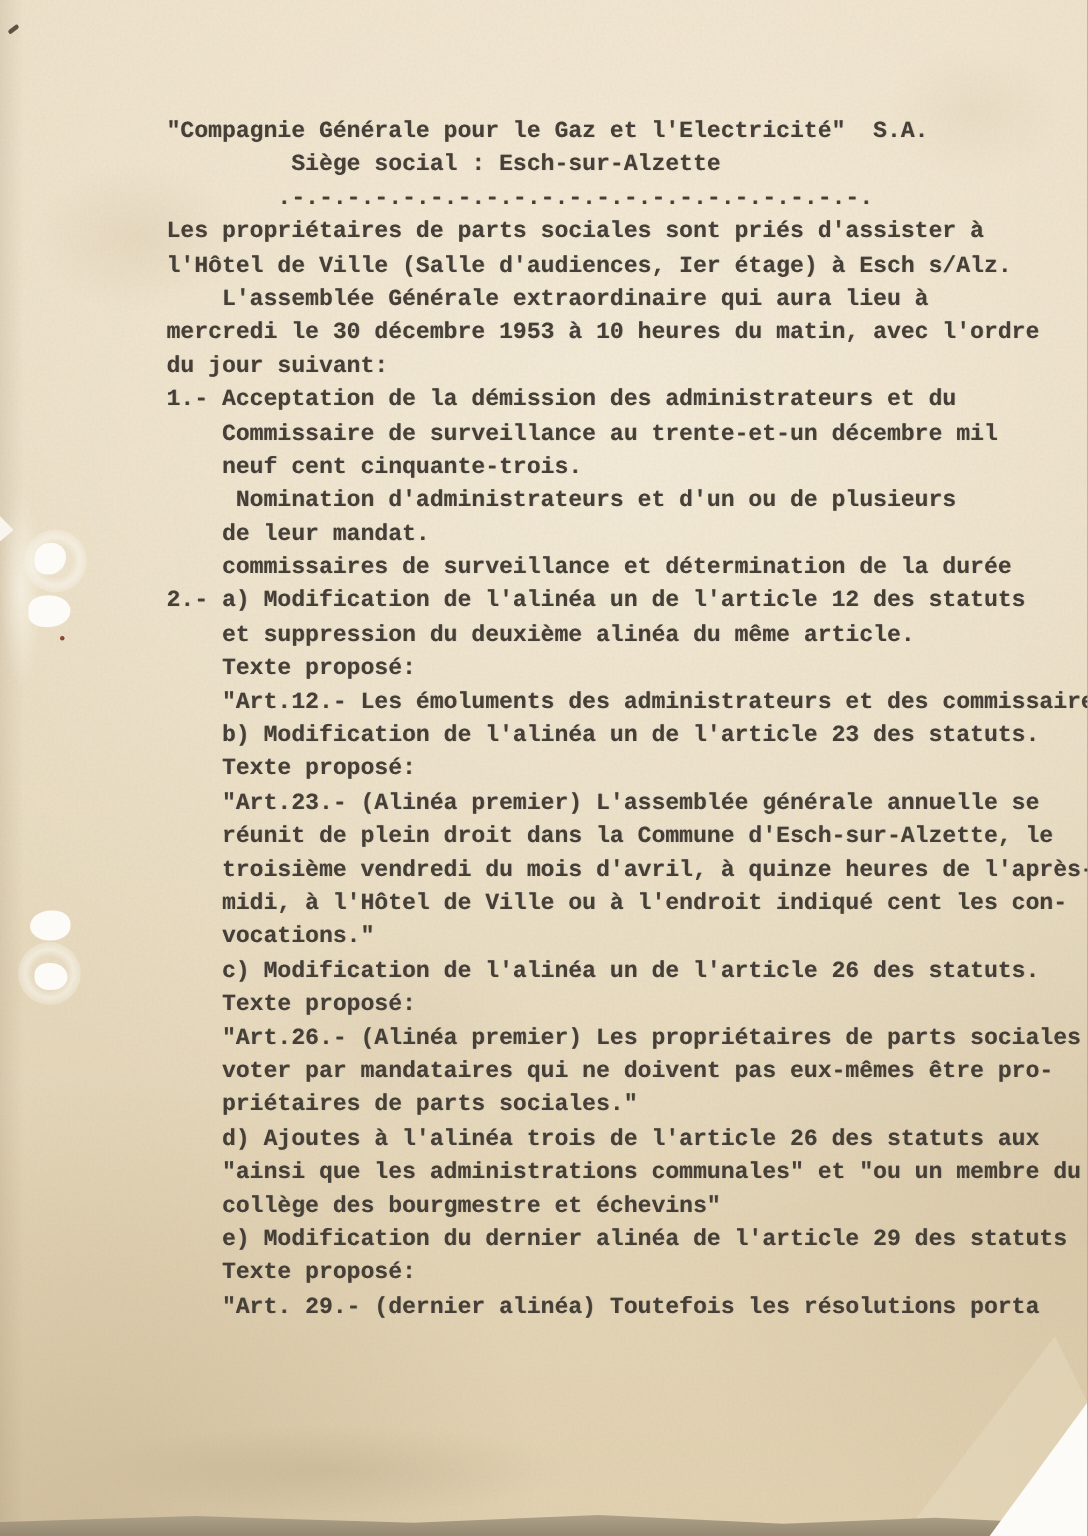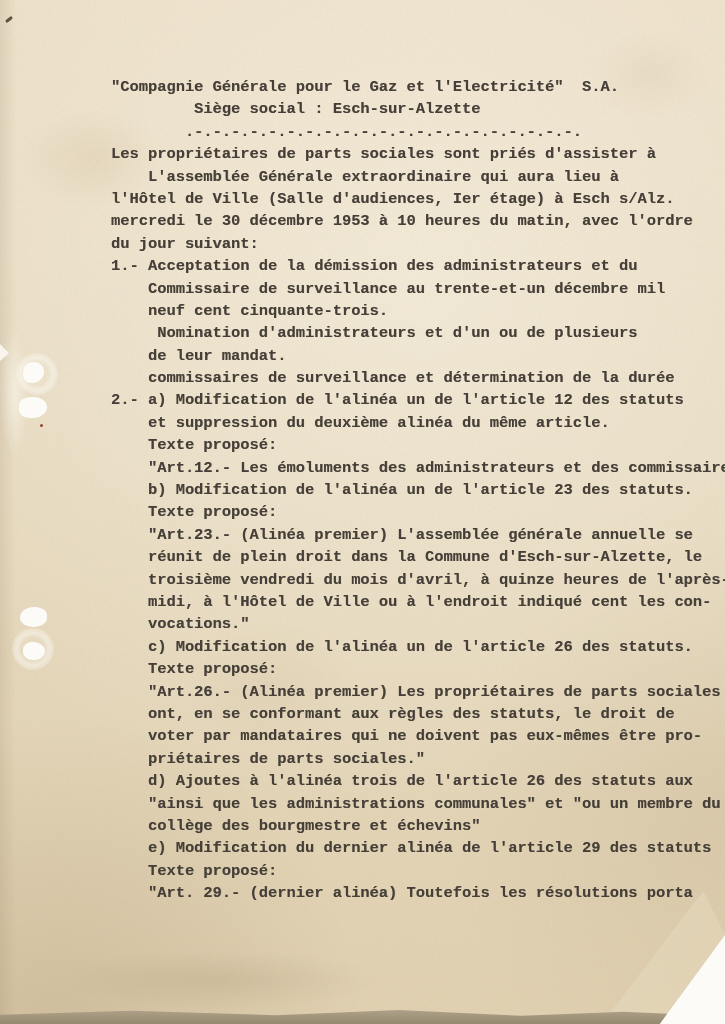--- a/index.html
+++ b/index.html
@@ -90,22 +90,22 @@
 
   <div class="speck-dark"></div>
   <div class="speck-red"></div>
   <div class="edge-notch"></div>
 
   <div class="textblock">
       <div class="tline">"Compagnie Générale pour le Gaz et l'Electricité"  S.A.</div>
       <div class="tline">         Siège social : Esch-sur-Alzette</div>
       <div class="tline">        .-.-.-.-.-.-.-.-.-.-.-.-.-.-.-.-.-.-.-.-.-.</div>
       <div class="tline">Les propriétaires de parts sociales sont priés d'assister à</div>
+      <div class="tline">l'Hôtel de Ville (Salle d'audiences, Ier étage) à Esch s/Alz.</div>
       <div class="tline">    L'assemblée Générale extraordinaire qui aura lieu à</div>
-      <div class="tline">l'Hôtel de Ville (Salle d'audiences, Ier étage) à Esch s/Alz.</div>
       <div class="tline">mercredi le 30 décembre 1953 à 10 heures du matin, avec l'ordre</div>
       <div class="tline">du jour suivant:</div>
       <div class="tline">1.- Acceptation de la démission des administrateurs et du</div>
       <div class="tline">    Commissaire de surveillance au trente-et-un décembre mil</div>
       <div class="tline">    neuf cent cinquante-trois.</div>
       <div class="tline">     Nomination d'administrateurs et d'un ou de plusieurs</div>
       <div class="tline">    de leur mandat.</div>
       <div class="tline">    commissaires de surveillance et détermination de la durée</div>
       <div class="tline">2.- a) Modification de l'alinéa un de l'article 12 des statuts</div>
       <div class="tline">    et suppression du deuxième alinéa du même article.</div>
@@ -114,21 +114,20 @@
       <div class="tline">    b) Modification de l'alinéa un de l'article 23 des statuts.</div>
       <div class="tline">    Texte proposé:</div>
       <div class="tline">    "Art.23.- (Alinéa premier) L'assemblée générale annuelle se</div>
       <div class="tline">    réunit de plein droit dans la Commune d'Esch-sur-Alzette, le</div>
       <div class="tline">    troisième vendredi du mois d'avril, à quinze heures de l'après-</div>
       <div class="tline">    midi, à l'Hôtel de Ville ou à l'endroit indiqué cent les con-</div>
       <div class="tline">    vocations."</div>
       <div class="tline">    c) Modification de l'alinéa un de l'article 26 des statuts.</div>
       <div class="tline">    Texte proposé:</div>
       <div class="tline">    "Art.26.- (Alinéa premier) Les propriétaires de parts sociales</div>
-      <div class="tline">    ont, en se conformant aux règles des statuts, le droit de</div>
       <div class="tline">    voter par mandataires qui ne doivent pas eux-mêmes être pro-</div>
       <div class="tline">    priétaires de parts sociales."</div>
       <div class="tline">    d) Ajoutes à l'alinéa trois de l'article 26 des statuts aux</div>
       <div class="tline">    "ainsi que les administrations communales" et "ou un membre du</div>
       <div class="tline">    collège des bourgmestre et échevins"</div>
       <div class="tline">    e) Modification du dernier alinéa de l'article 29 des statuts</div>
       <div class="tline">    Texte proposé:</div>
       <div class="tline">    "Art. 29.- (dernier alinéa) Toutefois les résolutions porta</div>
     </div>
 

